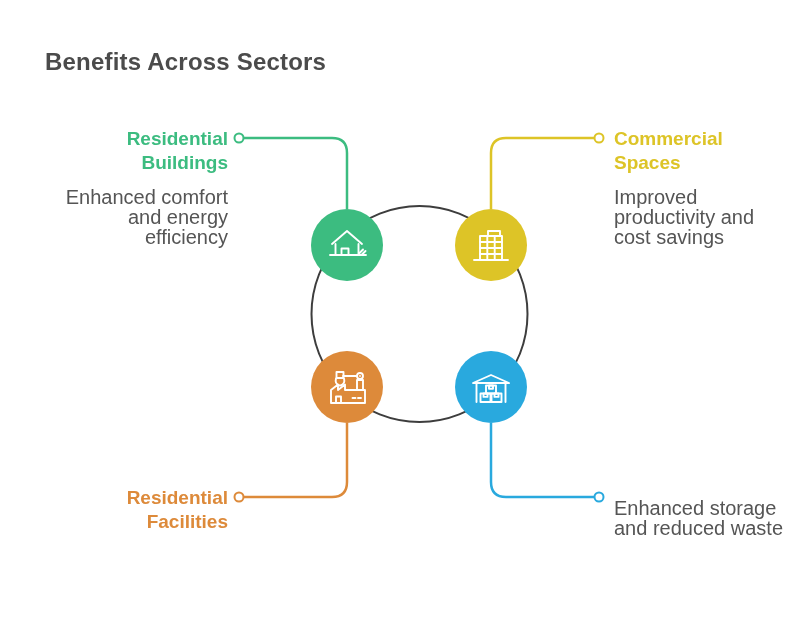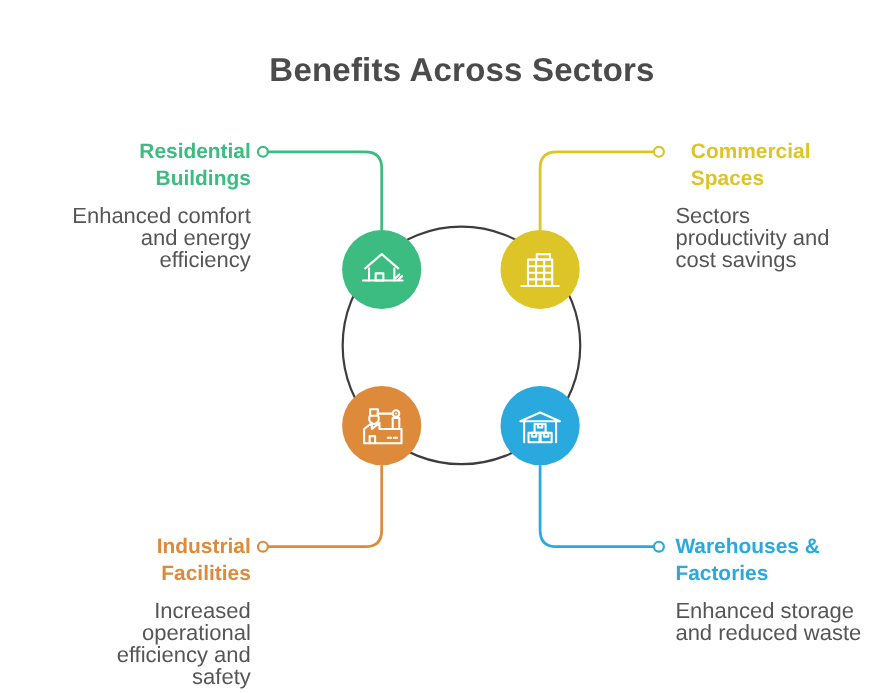--- a/index.html
+++ b/index.html
@@ -17,22 +17,21 @@
   .canvas{
     position:relative;
     width:795px;height:630px;
     background:var(--bg);
     font-family:"Liberation Sans", sans-serif;
     overflow:hidden;
   }
   .main-title{
     position:absolute;
     left:45px;top:48px;width:750px;
-    text-align:center;
-    font-size:30px;font-weight:700;
+    font-size:24px;font-weight:700;
     color:var(--heading);
     letter-spacing:.2px;
   }
   .diagram{position:absolute;left:0;top:0;}
   .outline-circle{fill:none;stroke:var(--outline);stroke-width:2;}
   .conn{fill:none;stroke-width:2.5;}
   .ring{fill:#fff;stroke-width:2;}
   .green-stroke{stroke:var(--green);}
   .yellow-stroke{stroke:var(--yellow);}
   .orange-stroke{stroke:var(--orange);}
@@ -46,21 +45,21 @@
     stroke-linecap:round;stroke-linejoin:round;
   }
   .icon .dot{fill:#fff;stroke:none;}
   .label-block{position:absolute;}
   .label-block.align-right{text-align:right;}
   .label-block.align-left{text-align:left;}
   .sector-title{
     font-size:19px;font-weight:700;line-height:24px;
   }
   .green-text{color:var(--green);}
-  .yellow-text{color:var(--yellow);margin-left:14px;}
+  .yellow-text{color:var(--yellow);}
   .orange-text{color:var(--orange);}
   .blue-text{color:var(--blue);}
   .sector-desc{
     margin-top:12px;
     font-size:20px;line-height:20px;
     color:var(--body);
   }
   .blk-residential{left:40px;top:127px;width:188px;}
   .blk-commercial{left:614px;top:127px;width:165px;}
   .blk-industrial{left:78px;top:486px;width:150px;}
@@ -154,26 +153,24 @@
     </g>
   </svg>
 
   <div class="label-block align-right blk-residential">
     <div class="sector-title green-text">Residential Buildings</div>
     <div class="sector-desc">Enhanced comfort and energy efficiency</div>
   </div>
 
   <div class="label-block align-left blk-commercial">
     <div class="sector-title yellow-text">Commercial Spaces</div>
-    <div class="sector-desc">Sectors productivity and cost savings</div>
+    <div class="sector-desc">Improved productivity and cost savings</div>
   </div>
 
   <div class="label-block align-right blk-industrial">
-    <div class="sector-title orange-text">Industrial Facilities</div>
-    <div class="sector-desc">Increased operational efficiency and safety</div>
+    <div class="sector-title orange-text">Residential Facilities</div>
   </div>
 
   <div class="label-block align-left blk-warehouses">
-    <div class="sector-title blue-text">Warehouses &amp; Factories</div>
     <div class="sector-desc">Enhanced storage and reduced waste</div>
   </div>
 
 </div>
 
 </body></html>

